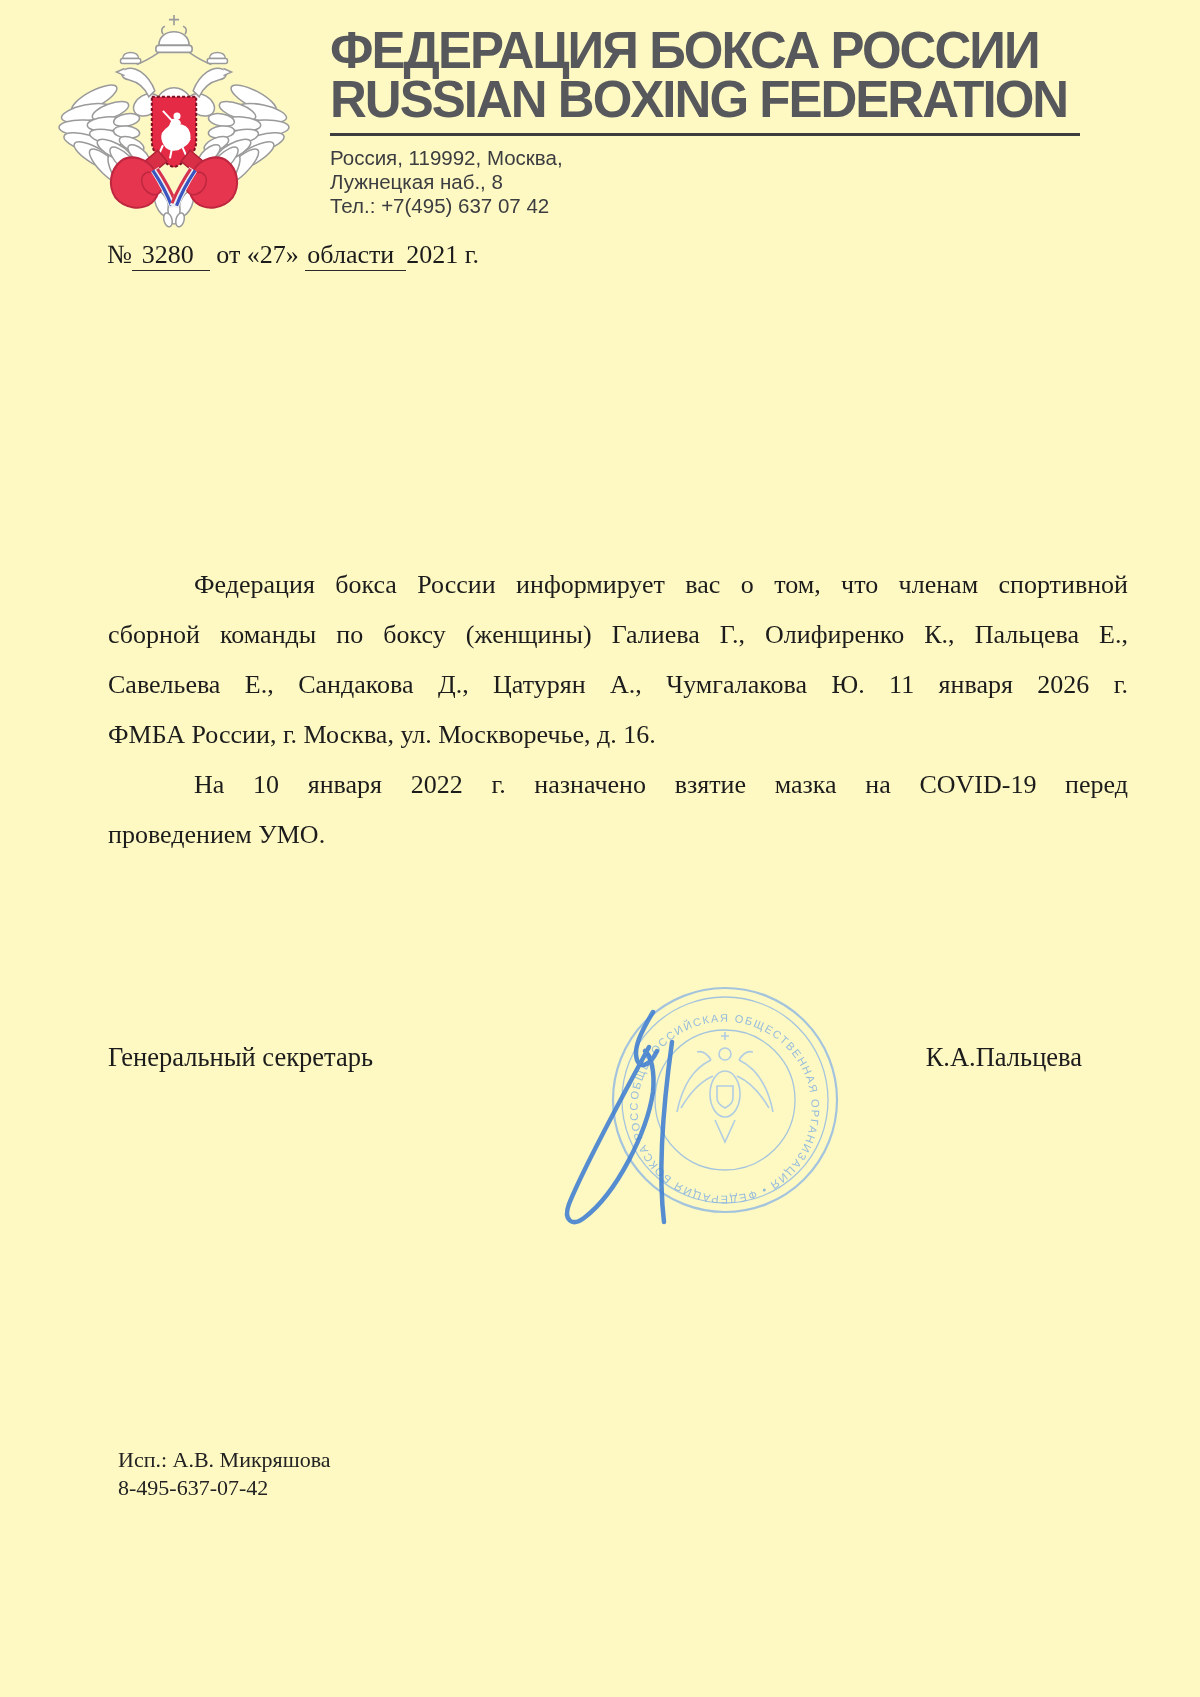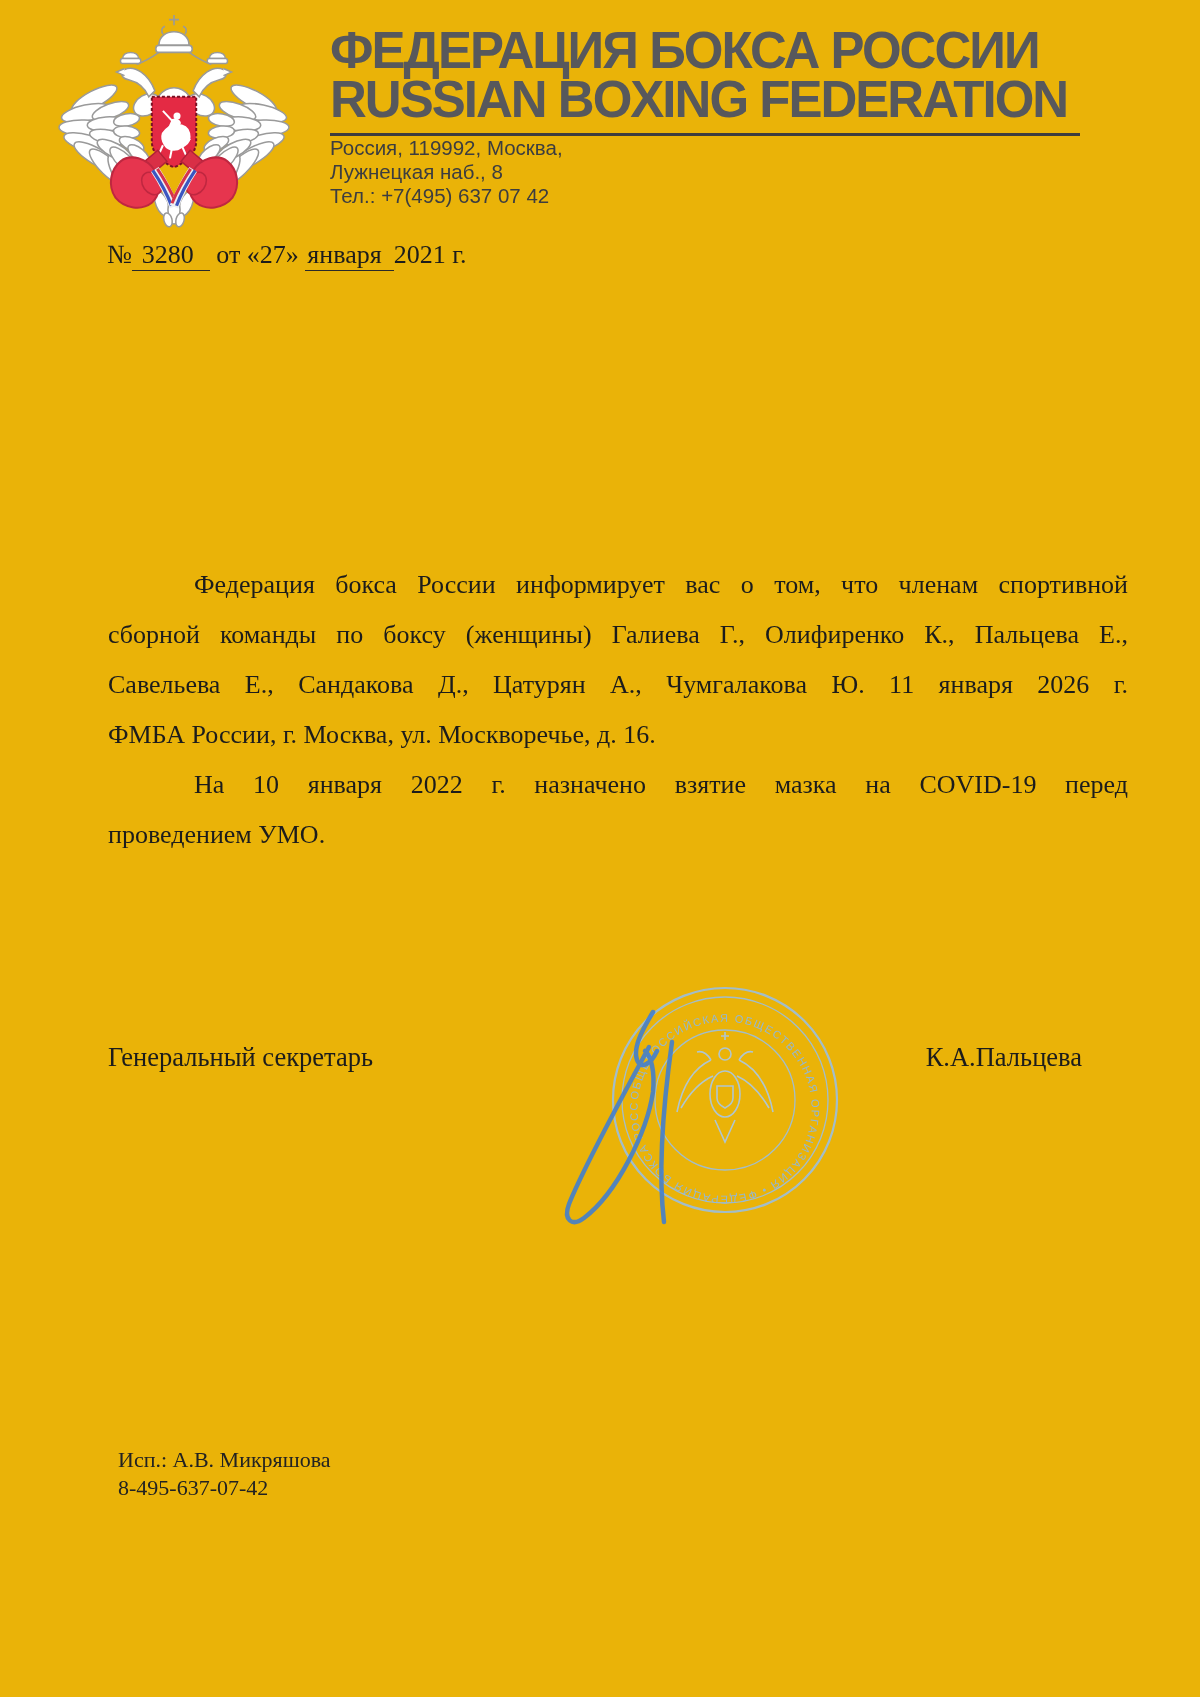--- a/index.html
+++ b/index.html
@@ -1,35 +1,35 @@
 <!DOCTYPE html>
 <html><head>
 <meta charset="utf-8">
 <style>
   html,body{margin:0;padding:0;background:#e9e9e9;}
   .page{
     position:relative;
     width:1200px;height:1697px;
     margin:0 auto;
-    background:#eab308;
+    background:#fef9c3;
     overflow:hidden;
     font-family:"Liberation Serif", serif;
     color:#1c1c1c;
   }
   
   .logo{position:absolute;left:58px;top:12px;width:232px;height:216px;}
   .header-right{position:absolute;left:330px;top:26px;width:752px;}
   .title-ru,.title-en{
     font-family:"Liberation Sans", sans-serif;
     font-weight:bold;font-size:52px;line-height:49px;
     letter-spacing:-2px;color:#57585c;white-space:nowrap;
     transform:scaleX(.98);transform-origin:left center;
   }
   .header-rule{height:3px;background:#3d3d3f;margin-top:9px;width:750px;}
-  .addresses{display:flex;margin-top:0;font-family:"Liberation Sans", sans-serif;
+  .addresses{display:flex;margin-top:10px;font-family:"Liberation Sans", sans-serif;
     font-size:20.5px;line-height:24px;color:#3c3d40;font-weight:500;}
   .addr-col{width:50%;}
   .addr-col.en{padding-left:95px;box-sizing:border-box;}
   
   .refline{position:absolute;left:107px;top:240px;font-size:26px;white-space:nowrap;}
   .ul{border-bottom:1.6px solid #2a2a2a;}
   .ul-num{padding:0 16px 1px 10px;}
   .ul-month{padding:0 12px 1px 2px;}
   
   .addressee{position:absolute;right:82px;top:308px;text-align:right;
@@ -141,21 +141,21 @@
         <div>Россия, 119992, Москва,</div>
         <div>Лужнецкая наб., 8</div>
         <div>Тел.: +7(495) 637 07 42</div>
       </div>
     </div>
   </div>
 
   <div class="refline">
     <span>№</span><span class="ul ul-num">3280</span>
     <span>от «27»</span>
-    <span class="ul ul-month">января</span><span>2021 г.</span>
+    <span class="ul ul-month">области</span><span>2021 г.</span>
   </div>
 
 
   <div class="body-text">
     <div class="bline indent">Федерация бокса России информирует вас о том, что членам спортивной</div>
     <div class="bline">сборной команды по боксу (женщины) Галиева Г., Олифиренко К., Пальцева Е.,</div>
     <div class="bline">Савельева Е., Сандакова Д., Цатурян А., Чумгалакова Ю. 11 января 2026 г.</div>
     <div class="bline last">ФМБА России, г. Москва, ул. Москворечье, д. 16.</div>
     <div class="bline indent">На 10 января 2022 г. назначено взятие мазка на COVID-19 перед</div>
     <div class="bline last">проведением УМО.</div>

